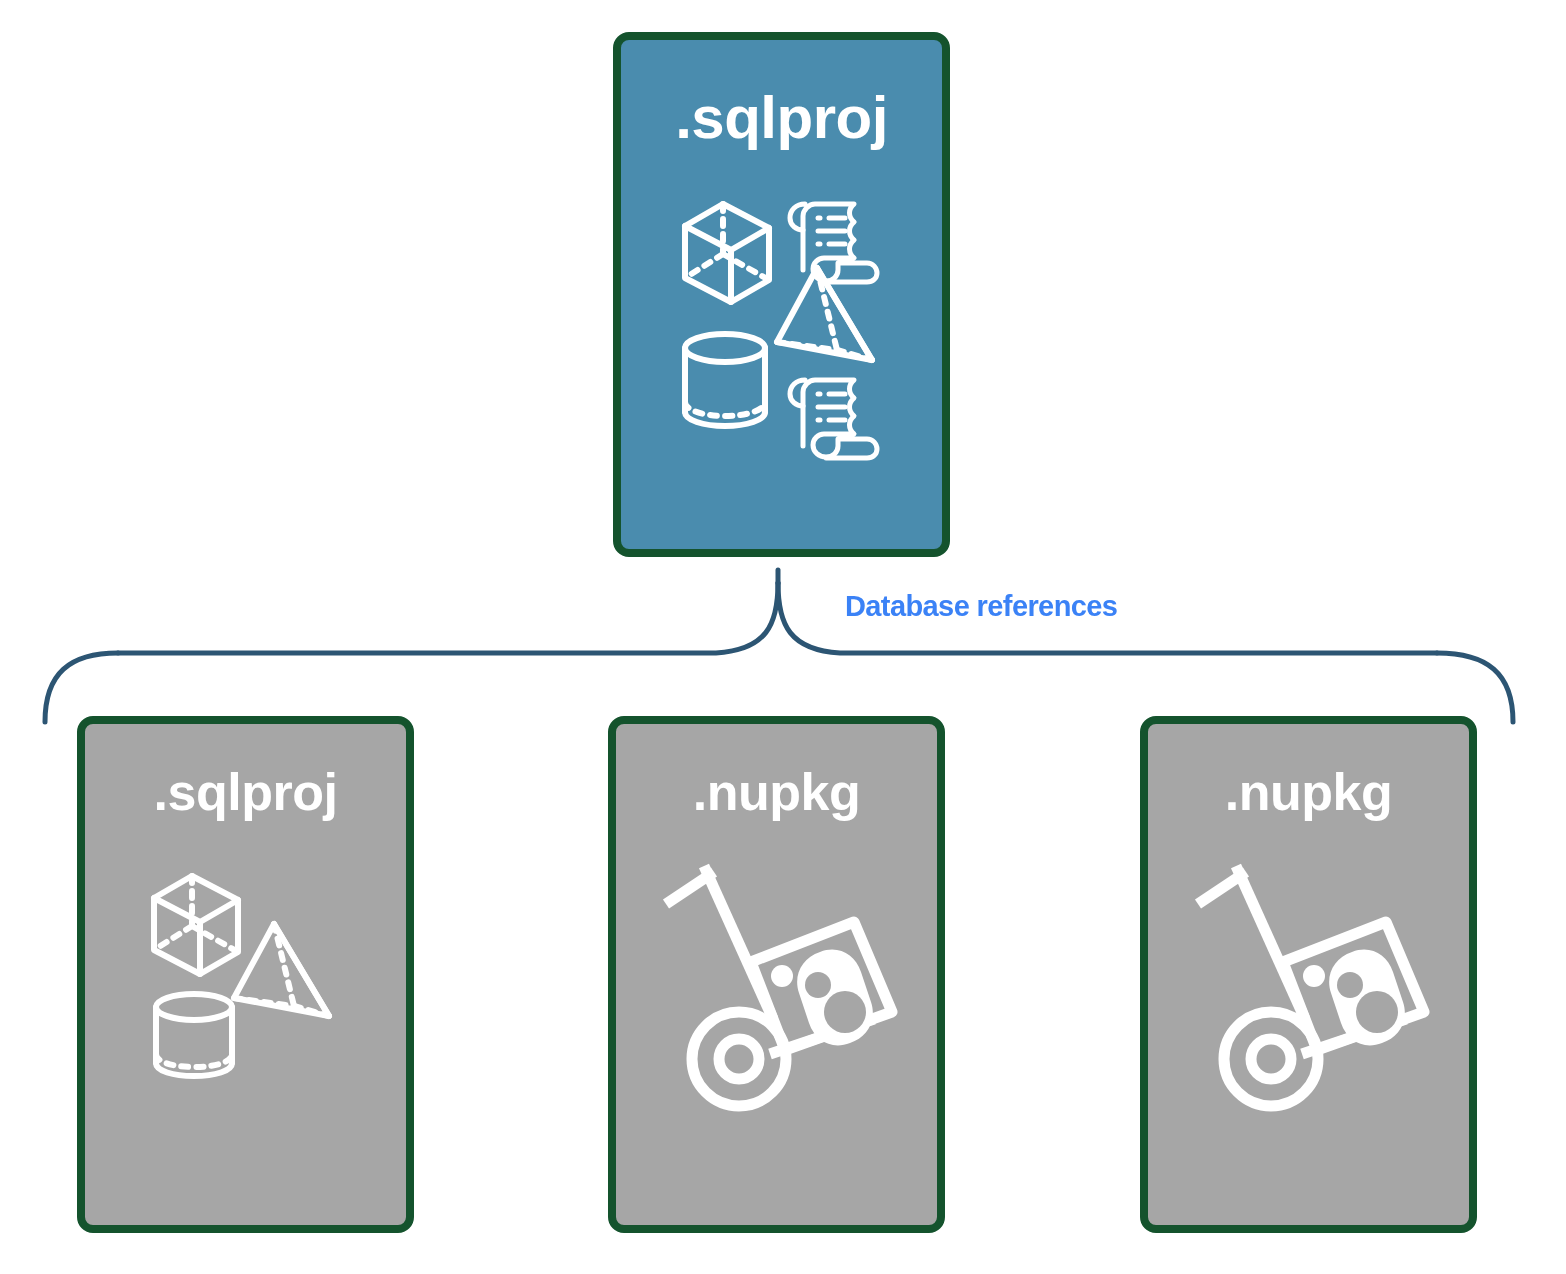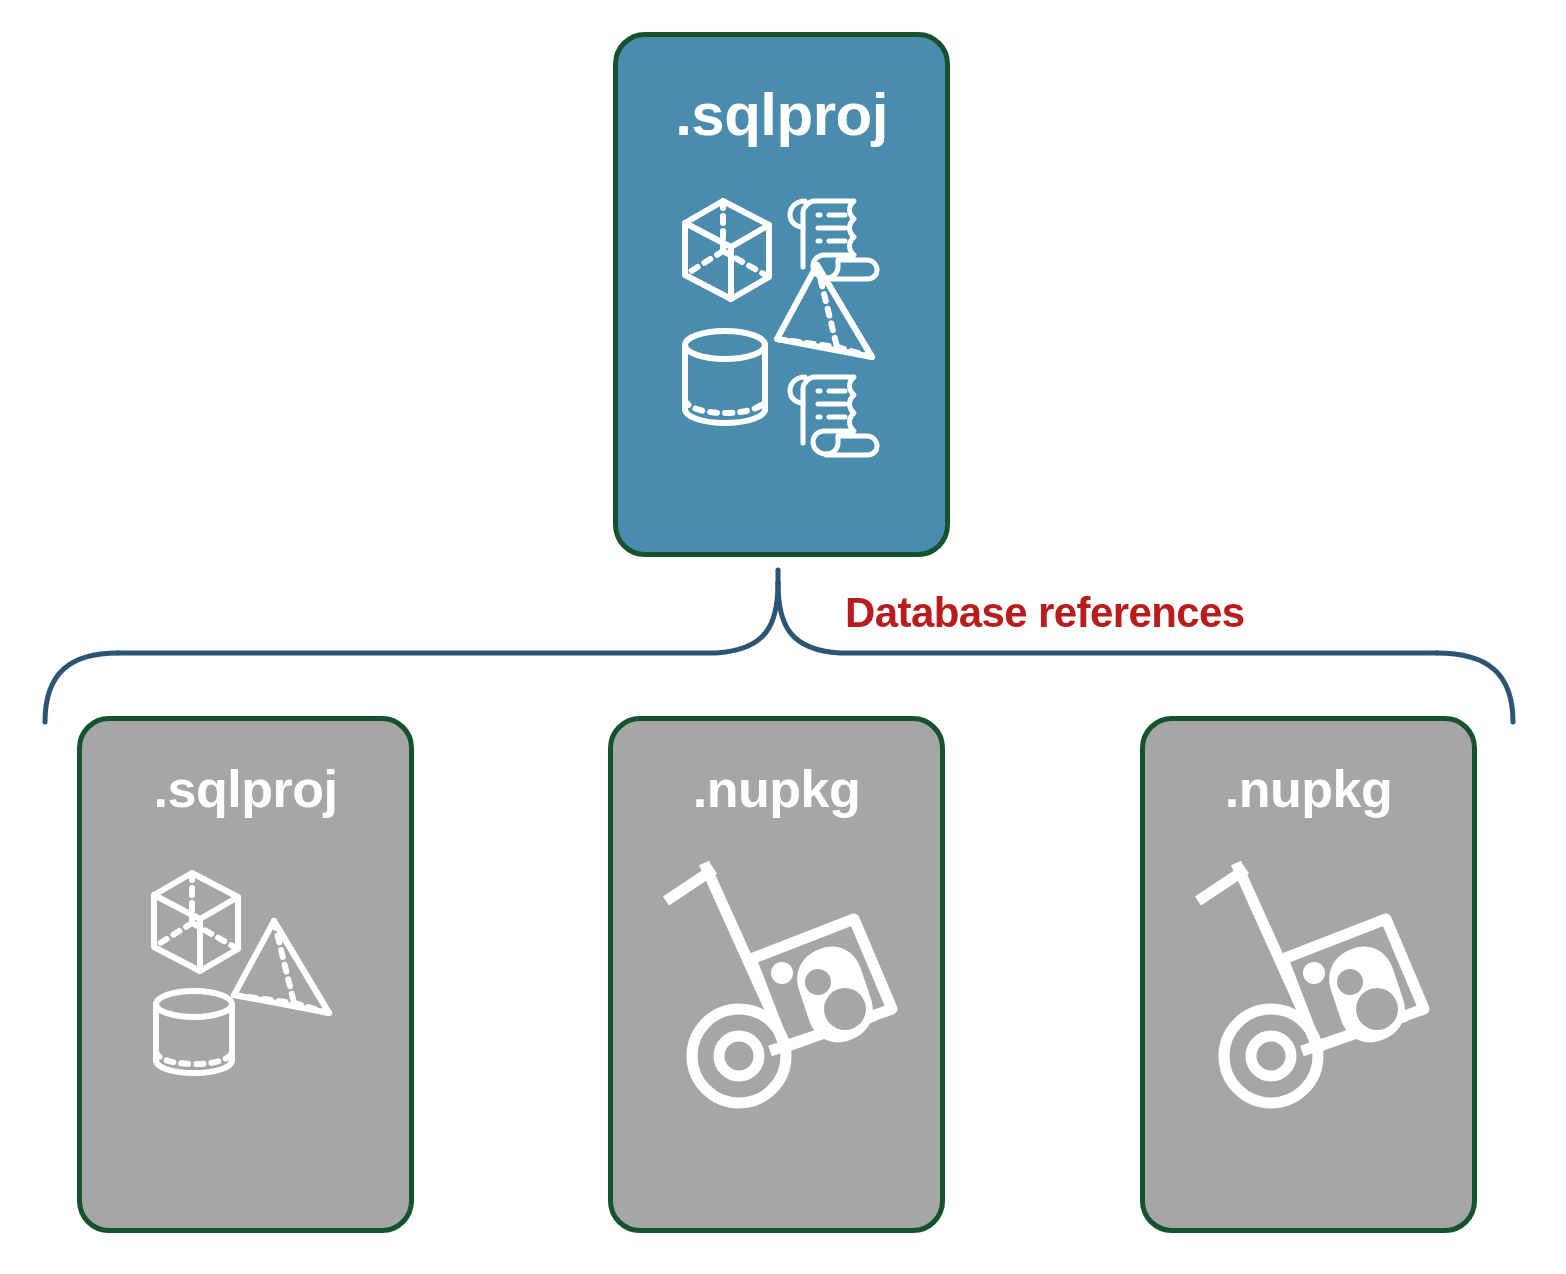--- a/index.html
+++ b/index.html
@@ -22,22 +22,22 @@
     position: absolute;
     left: 0;
     top: 0;
     width: 1566px;
     height: 1274px;
     pointer-events: none;
   }
   .node-box {
     position: absolute;
     box-sizing: border-box;
-    border: 5px solid #14532d;
-    border-radius: 32px;
+    border: 8px solid #14532d;
+    border-radius: 16px;
     display: block;
   }
   .node-box.primary {
     background: #4A8CAE;
   }
   .node-box.secondary {
     background: #A6A6A6;
   }
   .node-title {
     position: absolute;
@@ -65,24 +65,24 @@
     right: 0;
   }
   #node-sqlproj-main .node-icons { top: 150px; }
   #node-sqlproj-ref .node-icons { top: 140px; }
   .node-box.secondary.pkg .node-icons { top: 130px; }
 
   .icon-svg { display: block; margin: 0 auto; }
 
   .brace-label {
     position: absolute;
-    color: #b91c1c;
+    color: #3b82f6;
     font-family: "Liberation Sans", sans-serif;
     font-weight: bold;
-    font-size: 42px;
+    font-size: 29px;
     letter-spacing: -0.6px;
     white-space: nowrap;
     line-height: 1;
     user-select: none;
   }
 </style>
 </head>
 <body>
 
 <div id="diagram-root">

